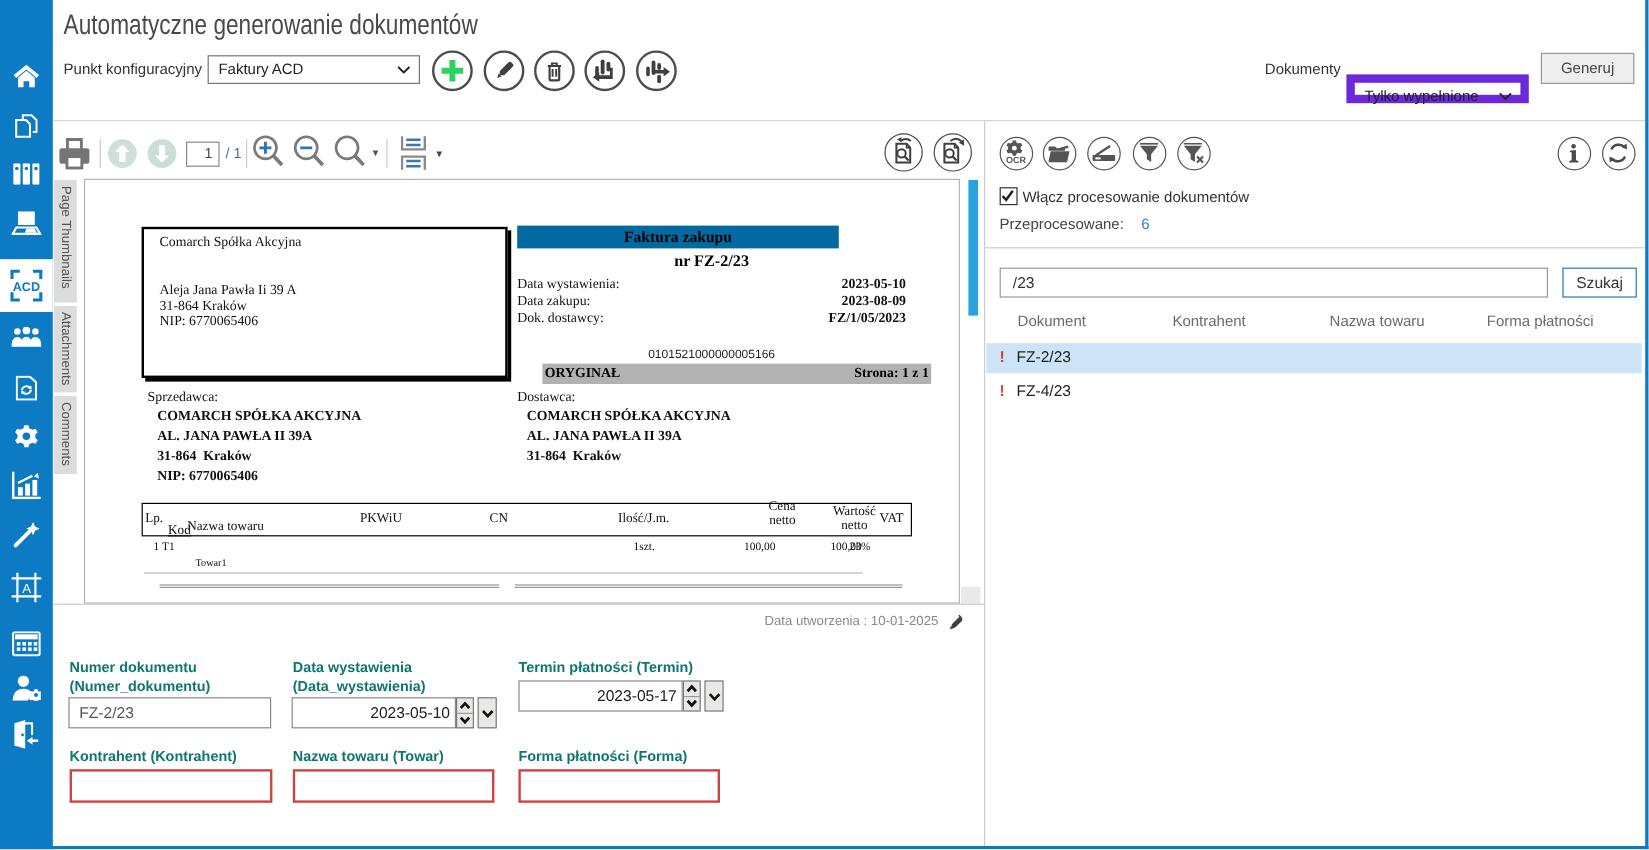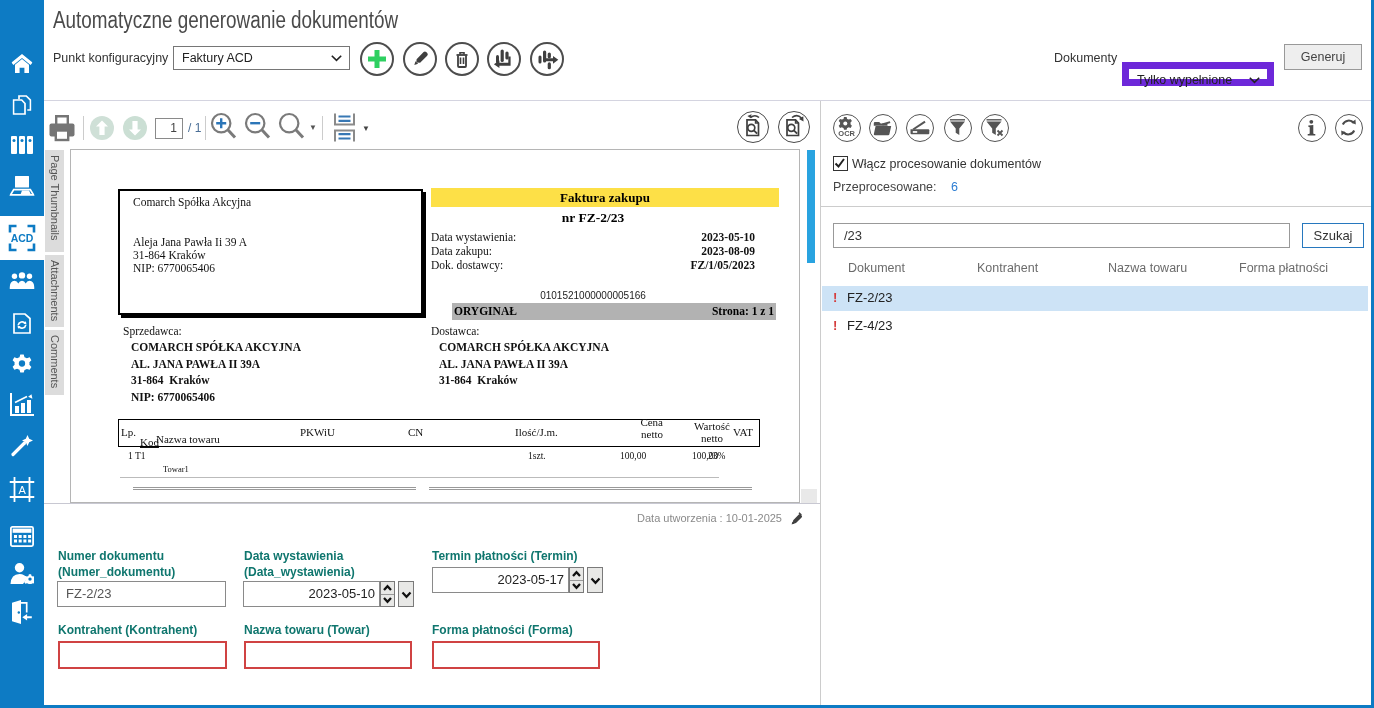--- a/index.html
+++ b/index.html
@@ -27,21 +27,21 @@
 
 #vsep { left:820px; top:101px; width:1px; height:604px; background:#ccc; }
 .tab { position:absolute; left:45px; width:19px; background:#dcdcdc; color:#555; font-size:11px; }
 .tab span { position:absolute; left:15.5px; top:5px; transform:rotate(90deg); transform-origin:0 0; white-space:nowrap; }
 #viewport { left:70px; top:149px; width:730px; height:354px; border:1px solid #b5b5b5; background:#fff; }
 #pgbox { left:155px; top:118px; width:28px; height:21px; border:1.5px solid #8a8a8a; font-size:12px; color:#444; text-align:right; padding-right:5px; line-height:18px; }
 .tsep { position:absolute; width:1px; height:24px; top:116px; background:#ccc; }
 #scrollthumb { left:807px; top:150px; width:8px; height:113px; background:#29a3e0; }
 #scrollcorner { left:801px; top:489px; width:16px; height:14px; background:#e9e9e9; }
 #selbox { left:118px; top:189px; width:305px; height:126px; border:2px solid #000; box-shadow:3px 3px 0 #000; background:#fff; font-family:"Liberation Serif", serif; font-size:11.5px; color:#111; }
-#fakbar { left:431px; top:188px; width:348px; height:19px; background:#fde047; font-family:"Liberation Serif", serif; font-size:13px; font-weight:bold; color:#000; text-align:center; line-height:19px; }
+#fakbar { left:431px; top:188px; width:268px; height:19px; background:#0369a1; font-family:"Liberation Serif", serif; font-size:13px; font-weight:bold; color:#000; text-align:center; line-height:19px; }
 #nrfz { left:431px; top:210px; width:324px; text-align:center; font-family:"Liberation Serif", serif; font-size:13.5px; font-weight:bold; }
 .invrow { position:absolute; left:431px; width:324px; font-family:"Liberation Serif", serif; font-size:11.5px; color:#111; }
 .invrow b { float:right; }
 #barcode { left:431px; top:290px; width:324px; text-align:center; font-size:10px; color:#222; }
 #orybar { left:452px; top:303px; width:324px; height:17px; background:#b2b2b2; font-family:"Liberation Serif", serif; font-size:11.5px; font-weight:bold; line-height:17px; }
 .addr { position:absolute; font-family:"Liberation Serif", serif; font-size:11.5px; color:#111; line-height:16.5px; }
 #invtable { left:118px; top:419px; width:642px; height:28px; border:1px solid #000; }
 .th { position:absolute; font-family:"Liberation Serif", serif; font-size:11px; color:#111; }
 .td { position:absolute; font-family:"Liberation Serif", serif; font-size:9.5px; color:#111; }
 .dbl { position:absolute; height:1px; background:#999; }

